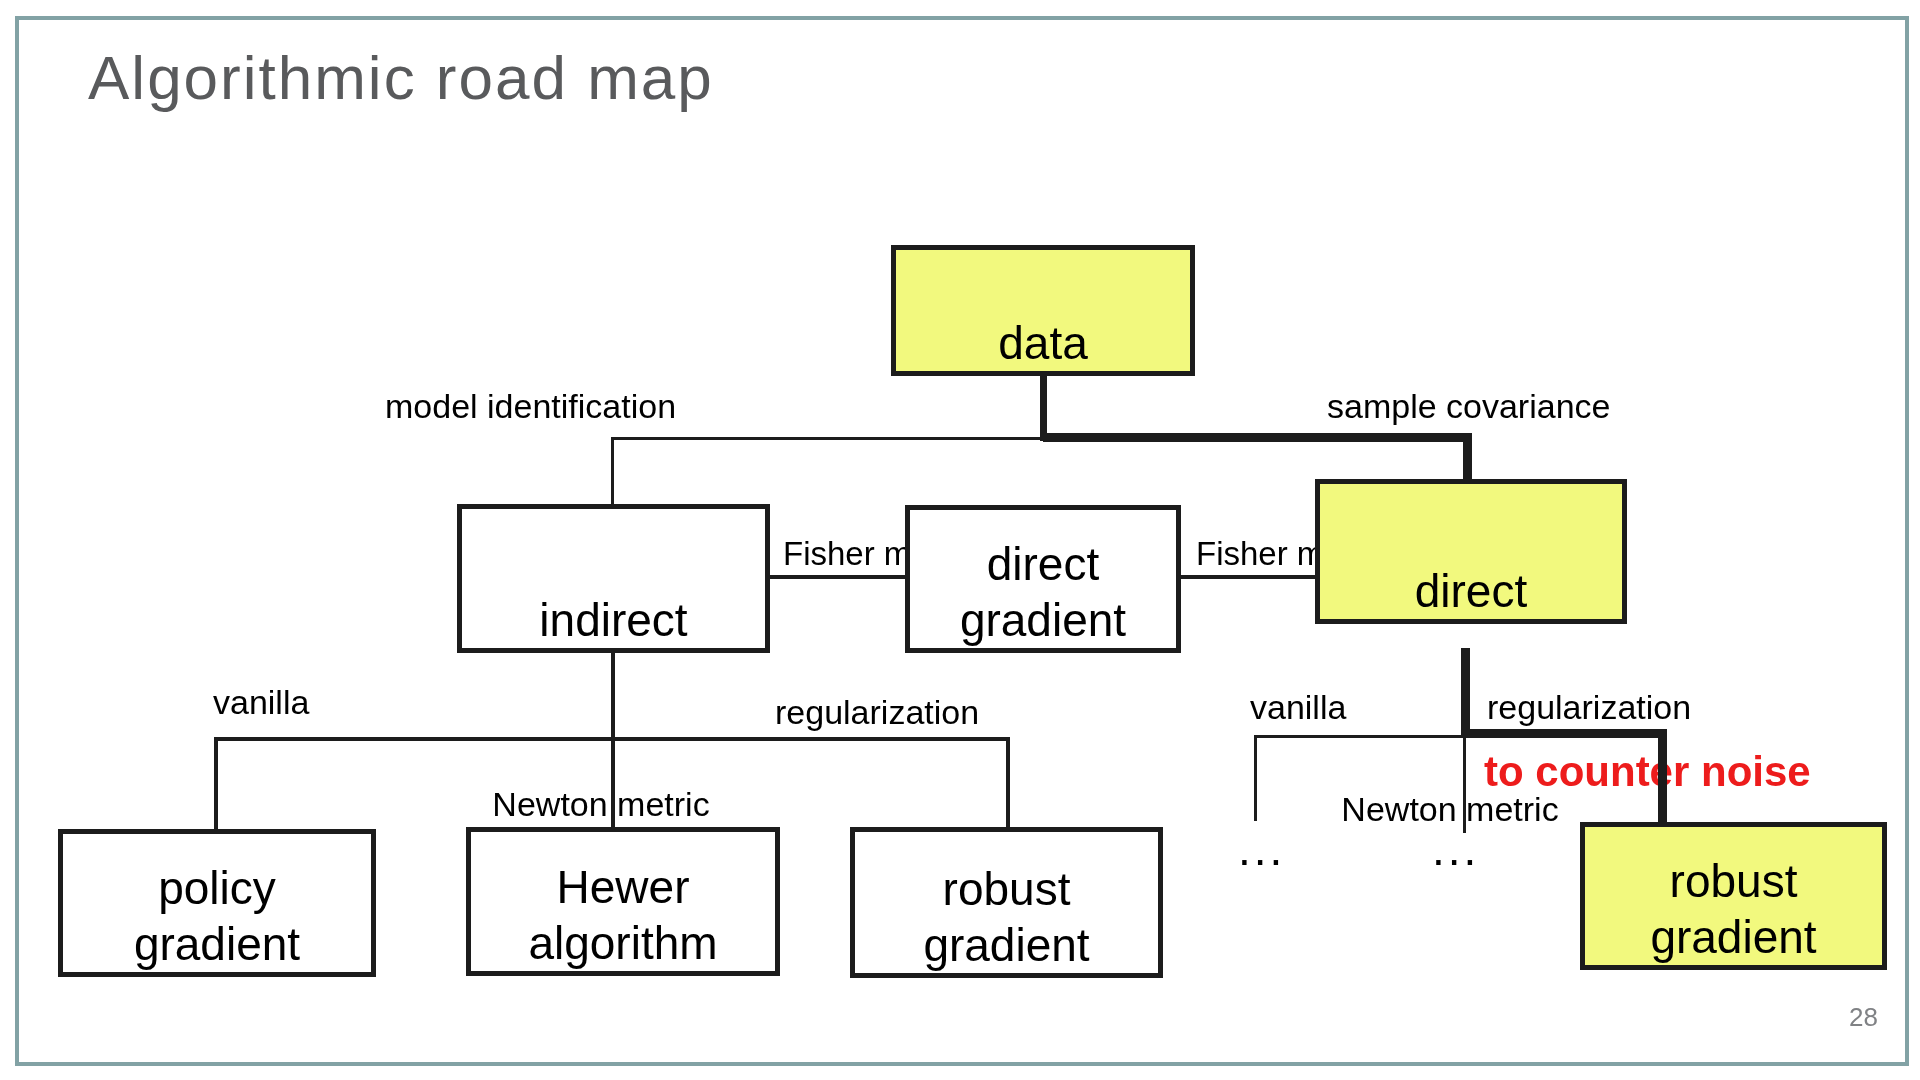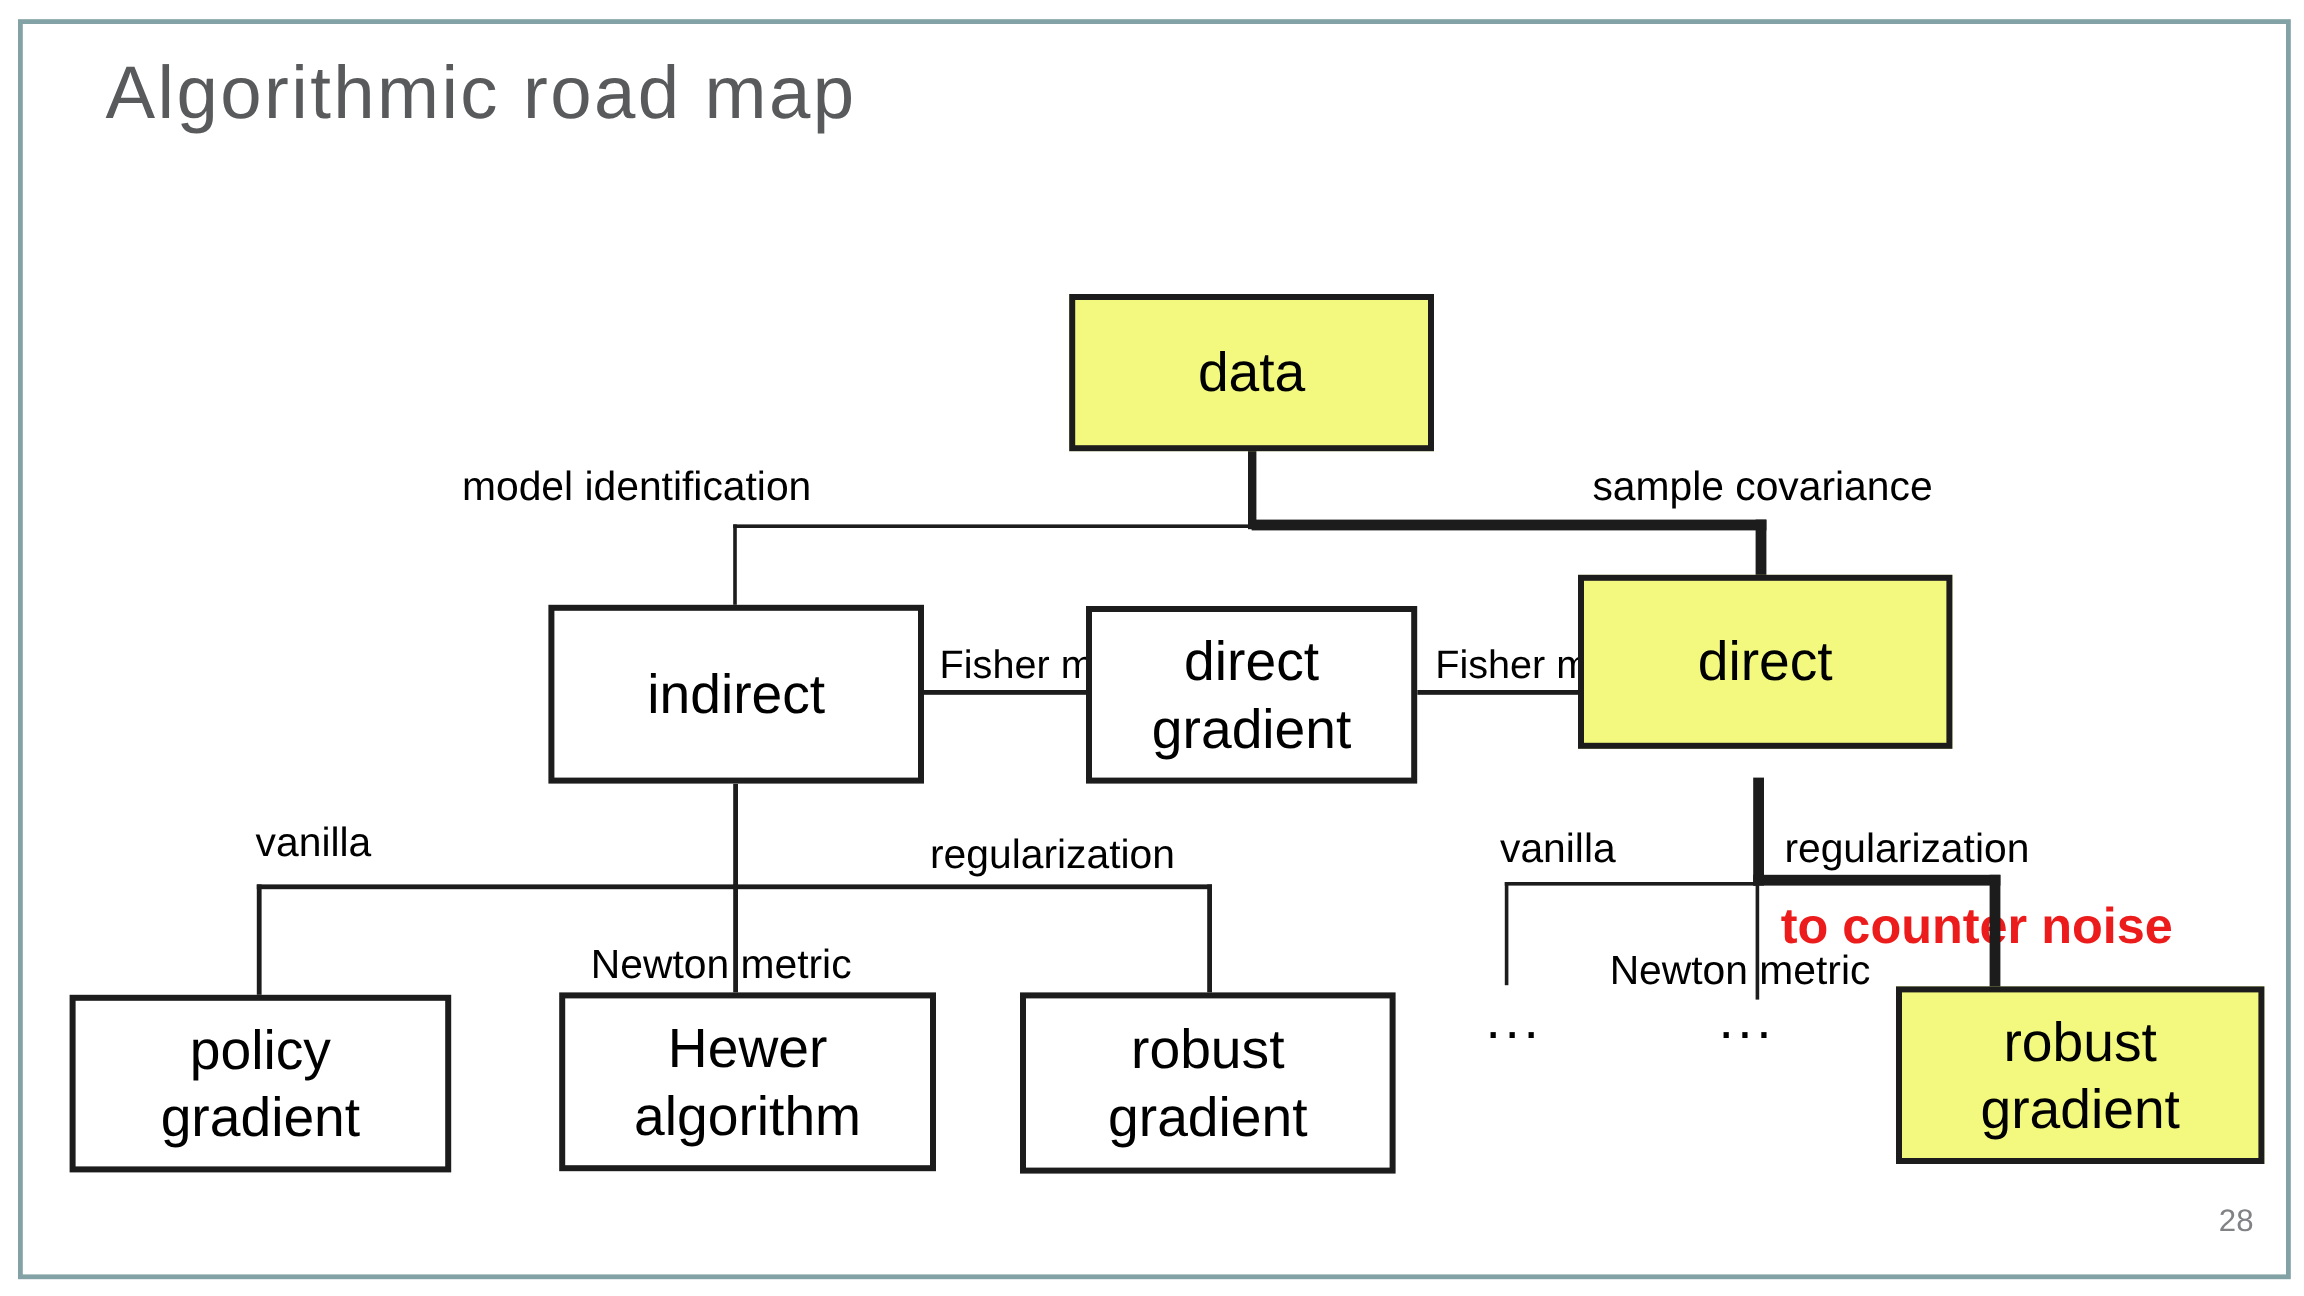--- a/index.html
+++ b/index.html
@@ -2,21 +2,21 @@
 <html style="--highlight: #f2f97e; --annotation: #ed1c1c; --frame: #82a2a5; --ink: #1c1c1c; --title: #595a5c; --muted: #808285;"><head>
 <meta charset="utf-8">
 <style>
   html,body{margin:0;padding:0;background:#fff;}
   .slide{position:relative;width:1920px;height:1080px;background:#fff;overflow:hidden;
          font-family:"Liberation Sans",sans-serif;}
   .frame{position:absolute;border:4px solid var(--frame,#82a2a5);background:transparent;z-index:0;}
   .title{position:absolute;font-size:62px;font-weight:300;letter-spacing:2px;
          color:var(--title,#595a5c);z-index:2;white-space:nowrap;}
   .node{position:absolute;box-sizing:border-box;background:#fff;border:5px solid var(--ink,#1c1c1c);
-        display:flex;flex-direction:column;align-items:center;justify-content:center;
+        display:flex;flex-direction:column;align-items:center;justify-content:flex-end;
         text-align:center;font-size:46px;line-height:1.22;color:#000;z-index:3;}
   .node.hl{background:var(--highlight,#f2f97e);}
   .node span{display:block;}
   .lbl{position:absolute;font-size:34px;color:#000;z-index:2;white-space:nowrap;line-height:1.1;}
   .lbl.centered{transform:translateX(-50%);}
   .fisher{position:absolute;z-index:2;font-size:33px;color:#000;text-align:left;line-height:44px;white-space:nowrap;}
   .line{position:absolute;background:var(--ink,#1c1c1c);z-index:2;}
   .annotation{position:absolute;z-index:1;font-size:42px;font-weight:bold;
               color:var(--annotation,#ed1c1c);white-space:nowrap;}
   .dots{position:absolute;z-index:2;font-size:46px;color:#000;letter-spacing:3px;}

